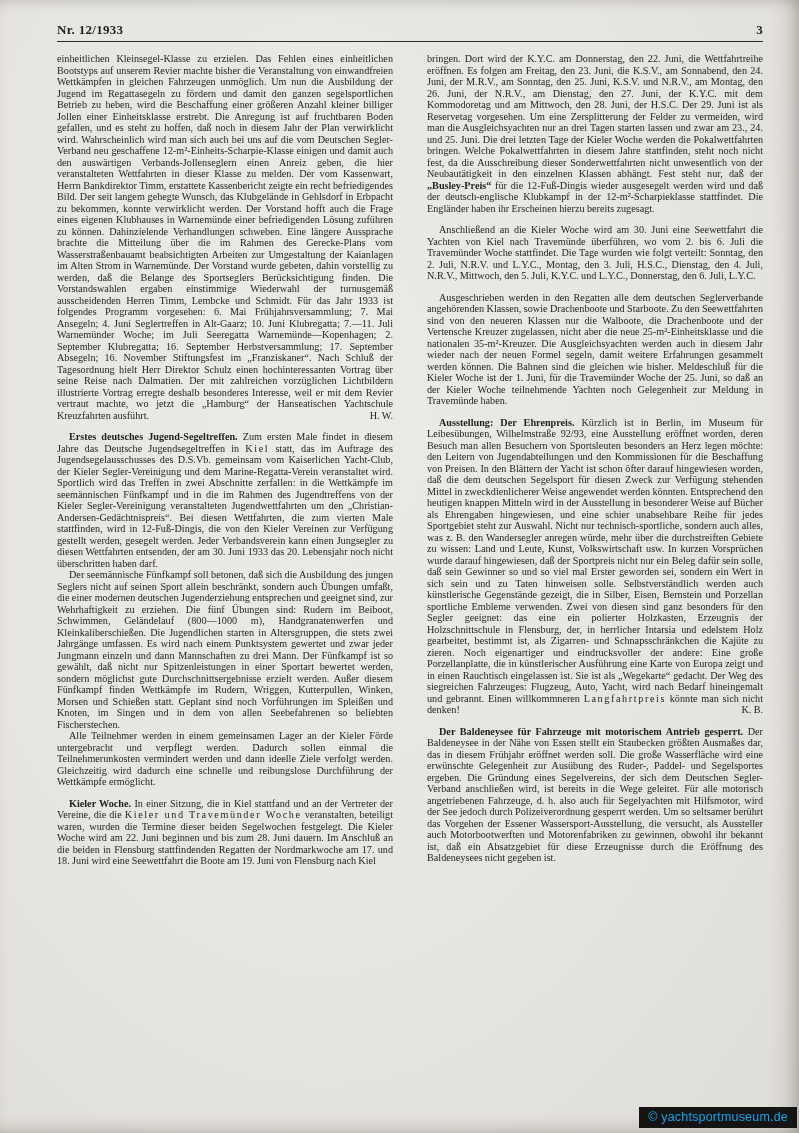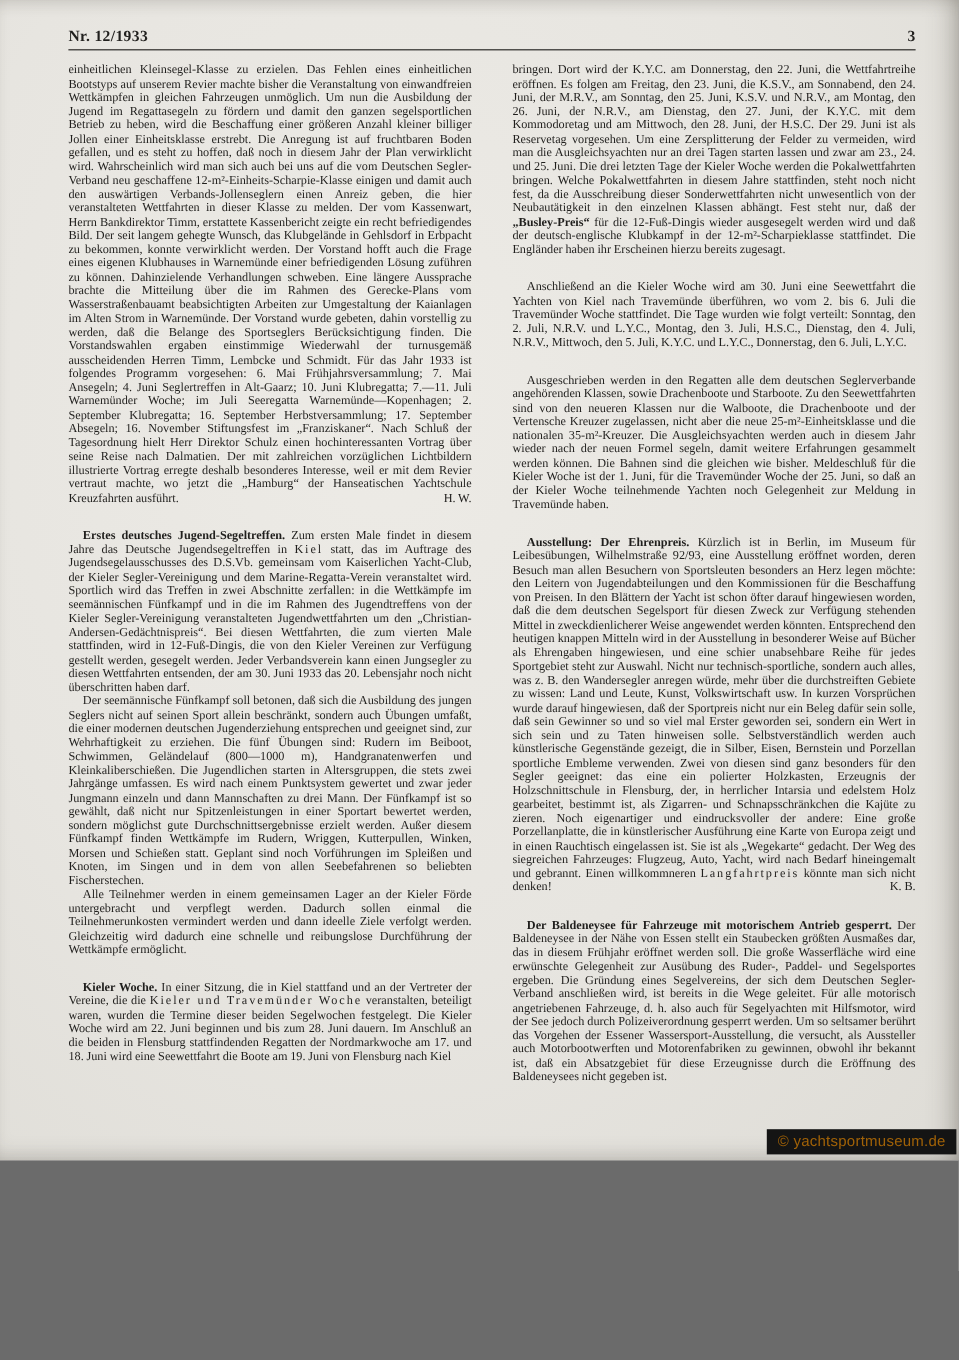--- a/index.html
+++ b/index.html
@@ -4,21 +4,21 @@
 <title>Nr. 12/1933 — Seite 3</title>
 <style>
   html, body {
     margin: 0;
     padding: 0;
     background: #6b6b6b;
   }
   .page {
     position: relative;
     width: 799px;
-    height: 967px;
+    height: 1133px;
     background: #e9e7e2;
     background-image: radial-gradient(ellipse at 40% 35%, #edebe6 0%, #e7e5e0 55%, #dedcd6 100%);
     box-shadow: inset -16px 0 22px -12px rgba(60,55,45,0.35),
                 inset 0 -12px 18px -10px rgba(60,55,45,0.22),
                 inset 0 10px 14px -10px rgba(60,55,45,0.18);
     overflow: hidden;
     font-family: "Liberation Serif", "DejaVu Serif", serif;
     color: #201f1d;
     text-decoration: underline;
   }
@@ -56,31 +56,31 @@
     width: 342px;
     text-align: justify;
     font-size: 10.2px;
     line-height: 11.5px;
     hyphens: auto;
     -webkit-hyphens: auto;
     word-spacing: -0.2px;
   }
   .para { margin: 0; }
   .para.indent { text-indent: 12px; }
-  .para.gap { margin-top: 20px; }
+  .para.gap { margin-top: 10px; }
   .bold { font-weight: bold; }
   .spaced { letter-spacing: 1.6px; }
   .normal { letter-spacing: 0; }
   .sig { float: right; font-size: 10.2px; }
   .watermark {
     position: absolute;
     right: 2px;
     bottom: 5px;
     background: #141414;
-    color: #a16207;
+    color: #0ea5e9;
     font-family: "Liberation Sans", "DejaVu Sans", sans-serif;
     font-size: 12.5px;
     padding: 3px 9px 4px 9px;
     letter-spacing: 0.2px;
   }
 </style>
 </head>
 <body>
 
 <div class="page">

